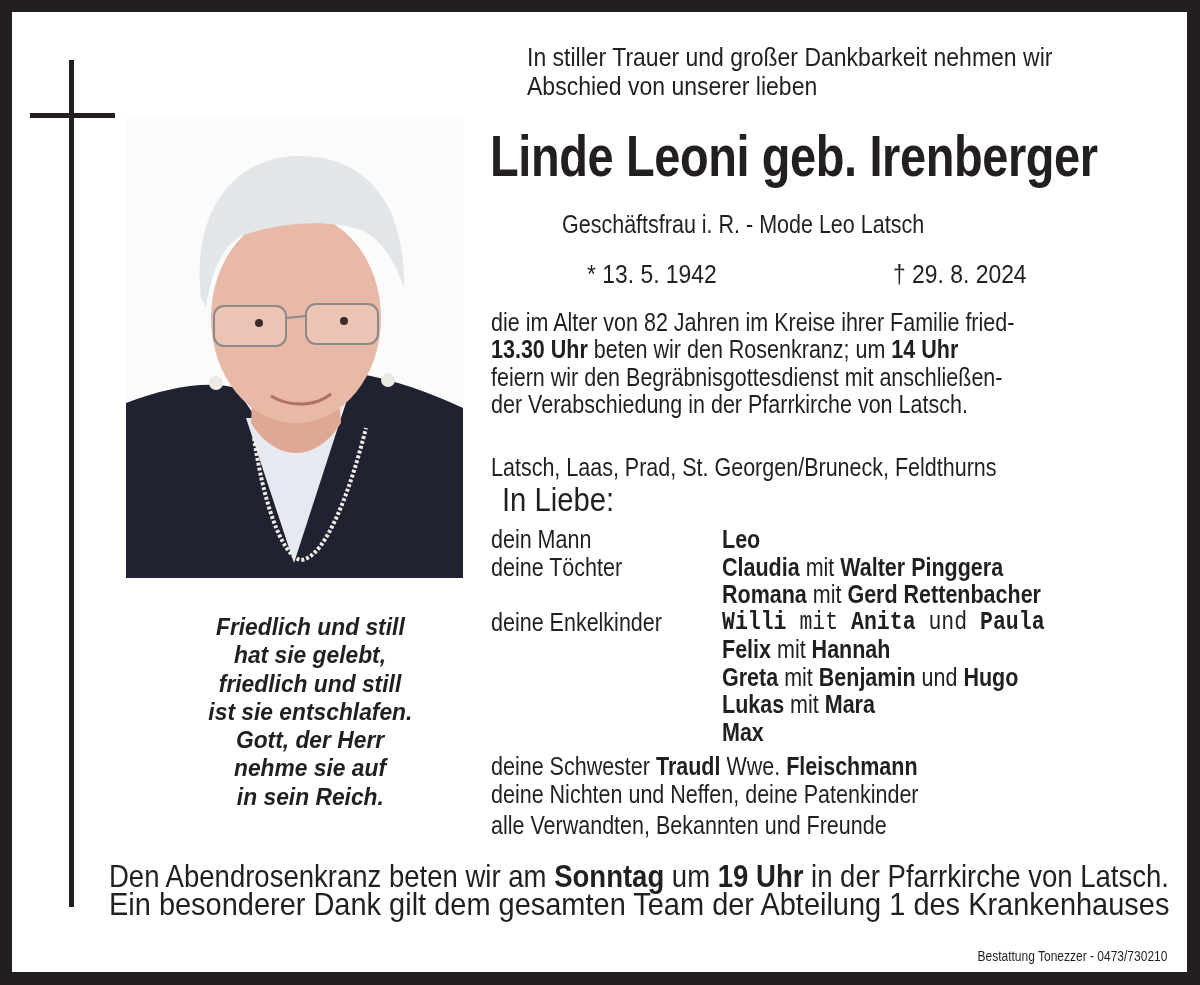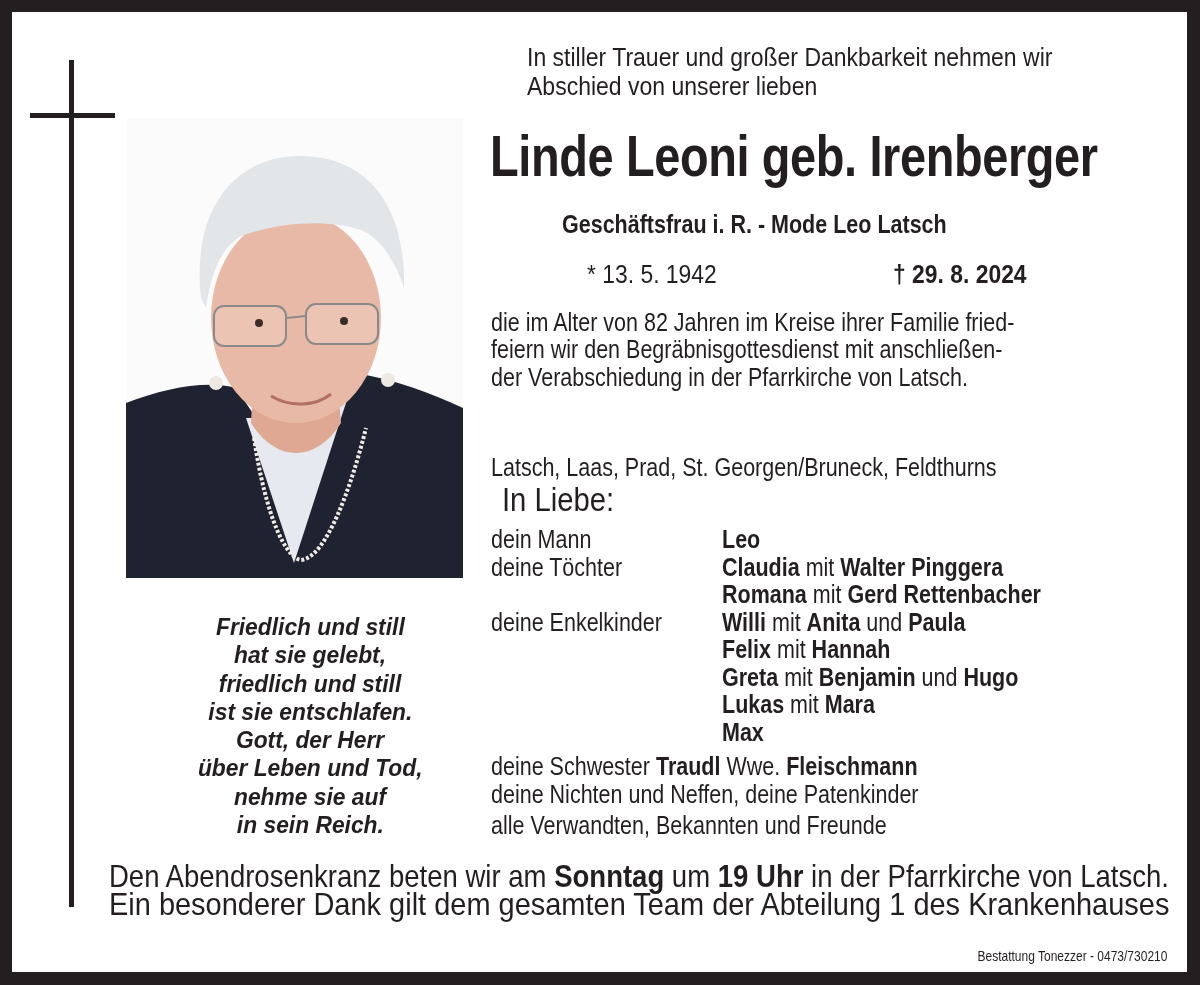--- a/index.html
+++ b/index.html
@@ -13,24 +13,24 @@
     .cross-v { position: absolute; left: 69px; top: 60px; width: 5px; height: 847px; background: #231f20; }
     .cross-h { position: absolute; left: 30px; top: 113px; width: 85px; height: 5px; background: #231f20; }
 
     .photo { position: absolute; left: 126px; top: 118px; width: 337px; height: 460px; overflow: hidden; background: #fbfbfb; }
     .photo svg { display: block; width: 100%; height: 100%; }
 
     .intro { left: 491px; top: 43px; font-size: 25px; line-height: 29px; margin-left: 36px; }
     .intro .cond { transform: scaleX(0.92); }
     .name { left: 490px; top: 124px; font-size: 58px; font-weight: bold; line-height: 64px; letter-spacing: -0.5px; }
     .name .cond { transform: scaleX(0.81); }
-    .profession { left: 562px; top: 209px; font-size: 25px; font-weight: bold; line-height: 30px; }
+    .profession { left: 562px; top: 209px; font-size: 25px; font-weight: normal; line-height: 30px; }
     .profession .cond { transform: scaleX(0.86); }
     .birth { left: 587px; top: 258px; font-size: 26px; font-weight: normal; line-height: 32px; }
-    .death { left: 893px; top: 258px; font-size: 26px; font-weight: bold; line-height: 32px; }
+    .death { left: 893px; top: 258px; font-size: 26px; font-weight: normal; line-height: 32px; }
     .birth .cond, .death .cond { transform: scaleX(0.88); }
 
     .body-text { left: 491px; top: 309px; width: 676px; font-size: 25px; line-height: 27.3px; white-space: normal; }
     .body-text .ln { display: block; white-space: nowrap; }
     .body-text .cond { transform: scaleX(0.86); }
     .b { font-weight: bold; }
 
     .places { left: 491px; top: 452px; font-size: 25px; line-height: 30px; }
     .places .cond { transform: scaleX(0.86); }
     .love { left: 502px; top: 484px; font-size: 34px; line-height: 30px; }
@@ -108,40 +108,41 @@
 
 <div class="abs birth">
   <span class="cond">* 13. 5. 1942</span>
 </div>
 <div class="abs death">
   <span class="cond">† 29. 8. 2024</span>
 </div>
 
 <div class="abs body-text">
   <span class="ln"><span class="cond">die im Alter von 82 Jahren im Kreise ihrer Familie fried-</span></span>
+  <span class="ln"><span class="cond"><span class="b">13.30 Uhr</span><span> beten wir den Rosenkranz; um </span><span class="b">14 Uhr</span></span></span>
   <span class="ln"><span class="cond">feiern wir den Begräbnisgottesdienst mit anschließen-</span></span>
   <span class="ln"><span class="cond">der Verabschiedung in der Pfarrkirche von Latsch.</span></span>
 </div>
 
 <div class="abs places">
   <span class="cond">Latsch, Laas, Prad, St. Georgen/Bruneck, Feldthurns</span>
 </div>
 <div class="abs love">
   <span class="cond">In Liebe:</span>
 </div>
 
 <div id="family">
     <div class="fam-label" style="top: 526px;"><span class="cond">dein Mann</span></div>
     <div class="fam-names" style="top: 526px;"><span class="cond"><span class="b">Leo</span></span></div>
     <div class="fam-label" style="top: 553.5px;"><span class="cond">deine Töchter</span></div>
     <div class="fam-names" style="top: 553.5px;"><span class="cond"><span class="b">Claudia</span><span> mit </span><span class="b">Walter Pinggera</span></span></div>
     <div class="fam-label" style="top: 581px;"><span class="cond"></span></div>
     <div class="fam-names" style="top: 581px;"><span class="cond"><span class="b">Romana</span><span> mit </span><span class="b">Gerd Rettenbacher</span></span></div>
     <div class="fam-label" style="top: 608.5px;"><span class="cond">deine Enkelkinder</span></div>
-    <div class="fam-names" style="top: 608.5px;"><span class="cond"><span class="b">Willi</span><span> mit </span><span class="b">Anita</span><span> und </span><span class="b">Paula</span></span></div>
+    <div class="fam-names" style="top: 608.5px; font-family: Liberation Mono, monospace;"><span class="cond"><span class="b">Willi</span><span> mit </span><span class="b">Anita</span><span> und </span><span class="b">Paula</span></span></div>
     <div class="fam-label" style="top: 636px;"><span class="cond"></span></div>
     <div class="fam-names" style="top: 636px;"><span class="cond"><span class="b">Felix</span><span> mit </span><span class="b">Hannah</span></span></div>
     <div class="fam-label" style="top: 663.5px;"><span class="cond"></span></div>
     <div class="fam-names" style="top: 663.5px;"><span class="cond"><span class="b">Greta</span><span> mit </span><span class="b">Benjamin</span><span> und </span><span class="b">Hugo</span></span></div>
     <div class="fam-label" style="top: 691px;"><span class="cond"></span></div>
     <div class="fam-names" style="top: 691px;"><span class="cond"><span class="b">Lukas</span><span> mit </span><span class="b">Mara</span></span></div>
     <div class="fam-label" style="top: 718.5px;"><span class="cond"></span></div>
     <div class="fam-names" style="top: 718.5px;"><span class="cond"><span class="b">Max</span></span></div>
   </div>
 
@@ -154,21 +155,20 @@
 <div class="rel-line" style="top:811px">
   <span class="cond">alle Verwandten, Bekannten und Freunde</span>
 </div>
 
 <div class="poem">
   <span class="pl"><span class="cond">Friedlich und still</span></span>
   <span class="pl"><span class="cond">hat sie gelebt,</span></span>
   <span class="pl"><span class="cond">friedlich und still</span></span>
   <span class="pl"><span class="cond">ist sie entschlafen.</span></span>
   <span class="pl"><span class="cond">Gott, der Herr</span></span>
-  <span class="pl"><span class="cond">über Leben und Tod,</span></span>
   <span class="pl"><span class="cond">nehme sie auf</span></span>
   <span class="pl"><span class="cond">in sein Reich.</span></span>
 </div>
 
 <div class="footer">
   <span class="ln"><span class="cond"><span>Den Abendrosenkranz beten wir am </span><span class="b">Sonntag</span><span> um </span><span class="b">19 Uhr</span><span> in der Pfarrkirche von Latsch.</span></span></span>
   <span class="ln"><span class="cond" style="transform:scaleX(0.905)">Ein besonderer Dank gilt dem gesamten Team der Abteilung 1 des Krankenhauses</span></span>
 </div>
 
 <div class="undertaker">

